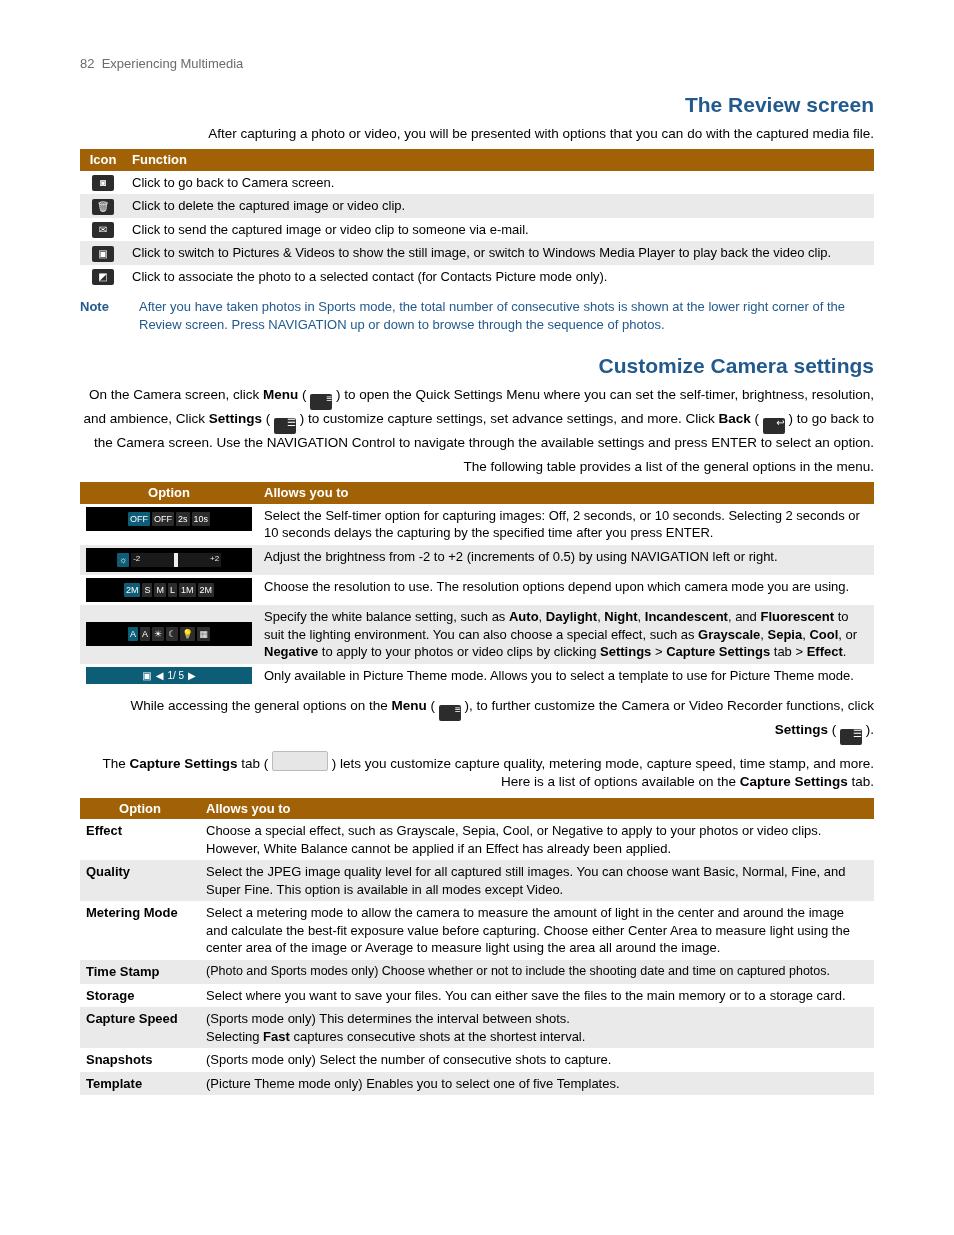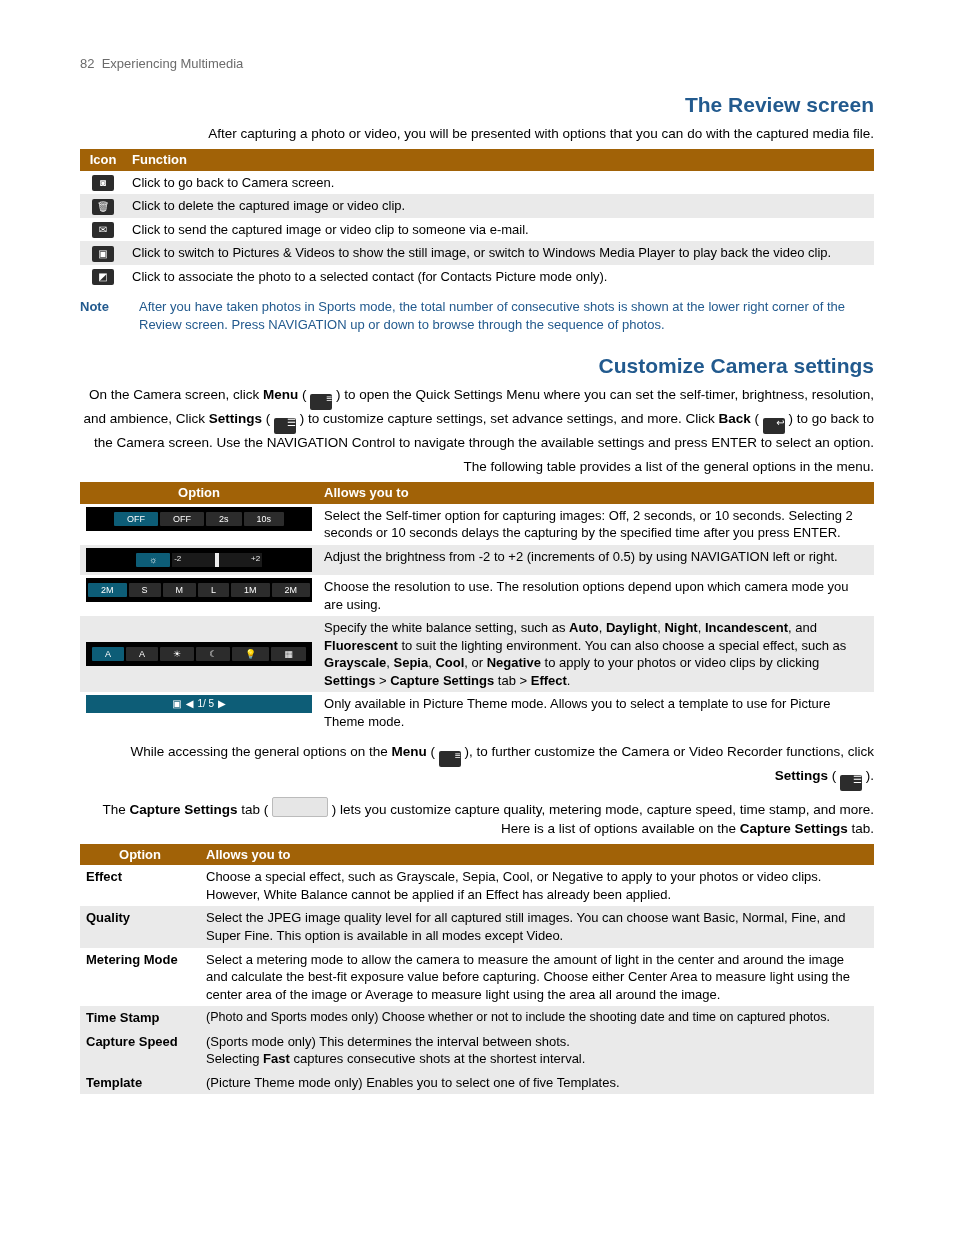--- a/index.html
+++ b/index.html
@@ -34,21 +34,21 @@
     width:22px; height:16px;
     background:#2c2c2c; color:#fff; border-radius:2px;
     font-size:10px; line-height:1; vertical-align:middle;
   }
 
   
   .opt-strip {
     display:flex; gap:2px; align-items:center; justify-content:center;
     background:#000; padding:2px; min-height:20px;
   }
-  .opt-chip { background:#0d5d77; color:#fff; font-size:9px; padding:1px 13px; border-radius:1px; }
+  .opt-chip { background:#0d5d77; color:#fff; font-size:9px; padding:1px 2px; border-radius:1px; }
   .opt-chip.dark { background:#2c2c2c; }
 
   
   .bright-slider {
     height:14px; background:#1a1a1a;
     background-image: linear-gradient(to right, transparent 0, transparent 48%, #eee 48%, #eee 52%, transparent 52%);
     position:relative; min-width:90px;
   }
   .bright-slider::before, .bright-slider::after {
     position:absolute; top:1px; font-size:8px; color:#eee;
@@ -236,25 +236,33 @@
     <td>Select the JPEG image quality level for all captured still images. You can choose want Basic, Normal, Fine, and Super Fine. This option is available in all modes except Video.</td>
   </tr>
   <tr class="odd">
     <td class="opt-label">Metering Mode</td>
     <td>Select a metering mode to allow the camera to measure the amount of light in the center and around the image and calculate the best-fit exposure value before capturing. Choose either Center Area to measure light using the center area of the image or Average to measure light using the area all around the image.</td>
   </tr>
   <tr class="even">
     <td class="opt-label">Time Stamp</td>
     <td style="font-size:12.5px">(Photo and Sports modes only) Choose whether or not to include the shooting date and time on captured photos.</td>
   </tr>
+  <tr class="odd">
+    <td class="opt-label">Storage</td>
+    <td>Select where you want to save your files. You can either save the files to the main memory or to a storage card.</td>
+  </tr>
   <tr class="even">
     <td class="opt-label">Capture Speed</td>
     <td>
       <span>(Sports mode only) This determines the interval between shots.</span><br>
       <span>Selecting </span><b>Fast</b><span> captures consecutive shots at the shortest interval.</span>
     </td>
   </tr>
+  <tr class="odd">
+    <td class="opt-label">Snapshots</td>
+    <td>(Sports mode only) Select the number of consecutive shots to capture.</td>
+  </tr>
   <tr class="even">
     <td class="opt-label">Template</td>
     <td>(Picture Theme mode only) Enables you to select one of five Templates.</td>
   </tr>
 </tbody>
   </table>
 
 </body></html>

